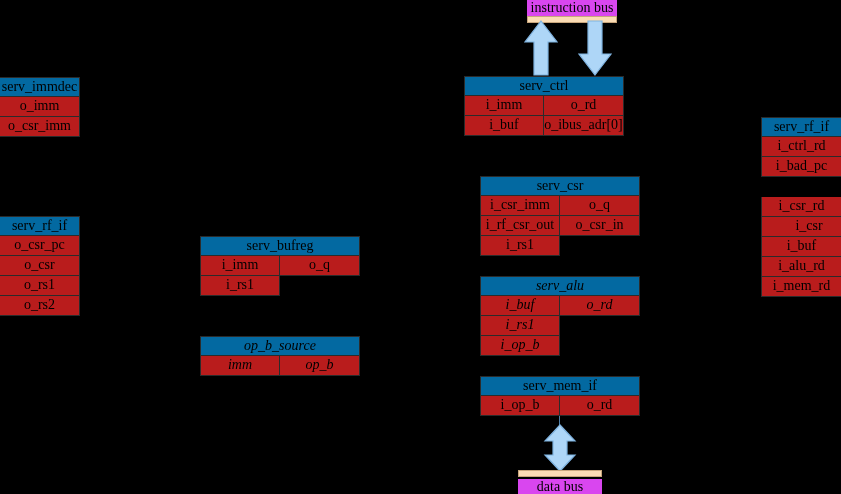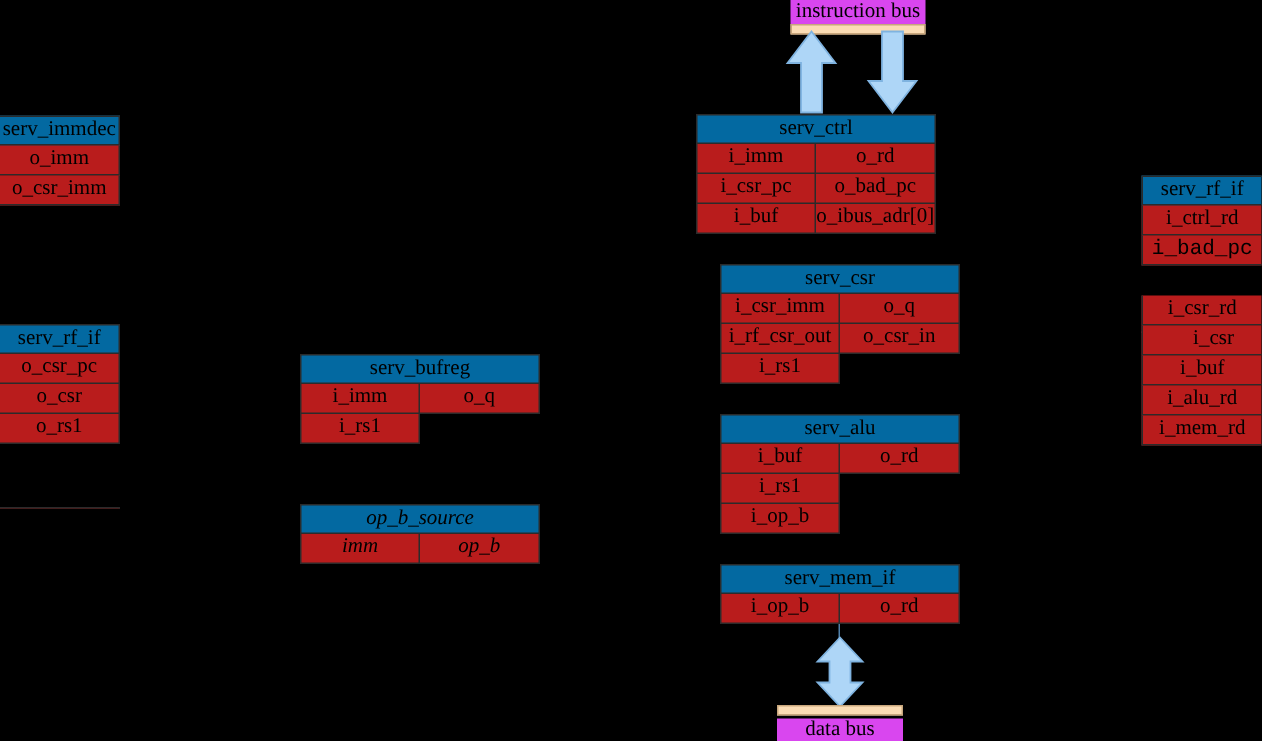--- a/index.html
+++ b/index.html
@@ -81,21 +81,21 @@
     <div class="row">
       <div class="cell" style="width:81px;">o_csr_pc</div>
     </div>
     <div class="row">
       <div class="cell" style="width:81px;">o_csr</div>
     </div>
     <div class="row">
       <div class="cell" style="width:81px;">o_rs1</div>
     </div>
     <div class="row">
-      <div class="cell" style="width:81px;margin-top:42px;">o_rs2</div>
+      <div class="cell" style="width:81px;">o_rs2</div>
     </div>
   </div>
 
   <div class="mod" style="left:200px;top:236px;width:160px;">
     <div class="hdr">serv_bufreg</div>
     <div class="row">
       <div class="cell" style="width:80px;">i_imm</div>
       <div class="cell" style="width:80px;border-left:none;">o_q</div>
     </div>
     <div class="row">
@@ -112,24 +112,20 @@
     </div>
   </div>
 
   <div class="mod" style="left:464px;top:76px;width:160px;">
     <div class="hdr">serv_ctrl</div>
     <div class="row">
       <div class="cell" style="width:80px;">i_imm</div>
       <div class="cell" style="width:80px;border-left:none;">o_rd</div>
     </div>
     <div class="row">
-      <div class="cell" style="width:80px;">i_csr_pc</div>
-      <div class="cell" style="width:80px;border-left:none;">o_bad_pc</div>
-    </div>
-    <div class="row">
       <div class="cell" style="width:80px;">i_buf</div>
       <div class="cell" style="width:80px;border-left:none;">o_ibus_adr[0]</div>
     </div>
   </div>
 
   <div class="mod" style="left:480px;top:176px;width:160px;">
     <div class="hdr">serv_csr</div>
     <div class="row">
       <div class="cell" style="width:80px;">i_csr_imm</div>
       <div class="cell" style="width:80px;border-left:none;">o_q</div>
@@ -137,21 +133,21 @@
     <div class="row">
       <div class="cell" style="width:80px;">i_rf_csr_out</div>
       <div class="cell" style="width:80px;border-left:none;">o_csr_in</div>
     </div>
     <div class="row">
       <div class="cell" style="width:80px;">i_rs1</div>
       <div class="cell blank" style="width:80px;"></div>
     </div>
   </div>
 
-  <div class="mod" style="left:480px;top:276px;width:160px;">
+  <div class="mod" style="left:480px;top:276px;width:160px;font-style:italic;">
     <div class="hdr">serv_alu</div>
     <div class="row">
       <div class="cell" style="width:80px;">i_buf</div>
       <div class="cell" style="width:80px;border-left:none;">o_rd</div>
     </div>
     <div class="row">
       <div class="cell" style="width:80px;">i_rs1</div>
       <div class="cell blank" style="width:80px;"></div>
     </div>
     <div class="row">
@@ -167,21 +163,21 @@
       <div class="cell" style="width:80px;border-left:none;">o_rd</div>
     </div>
   </div>
 
   <div class="mod" style="left:761px;top:117px;width:81px;">
     <div class="hdr">serv_rf_if</div>
     <div class="row">
       <div class="cell" style="width:81px;">i_ctrl_rd</div>
     </div>
     <div class="row">
-      <div class="cell" style="width:102px;font-family:Liberation Mono, monospace;">i_bad_pc</div>
+      <div class="cell" style="width:102px;">i_bad_pc</div>
     </div>
     <div class="row">
       <div class="cell" style="width:61px;margin-top:44px;">i_mepc</div>
     </div>
     <div class="row">
       <div class="cell" style="width:81px;">i_csr_rd</div>
     </div>
     <div class="row">
       <div class="cell" style="width:81px;padding-left:15px;">i_csr</div>
     </div>

